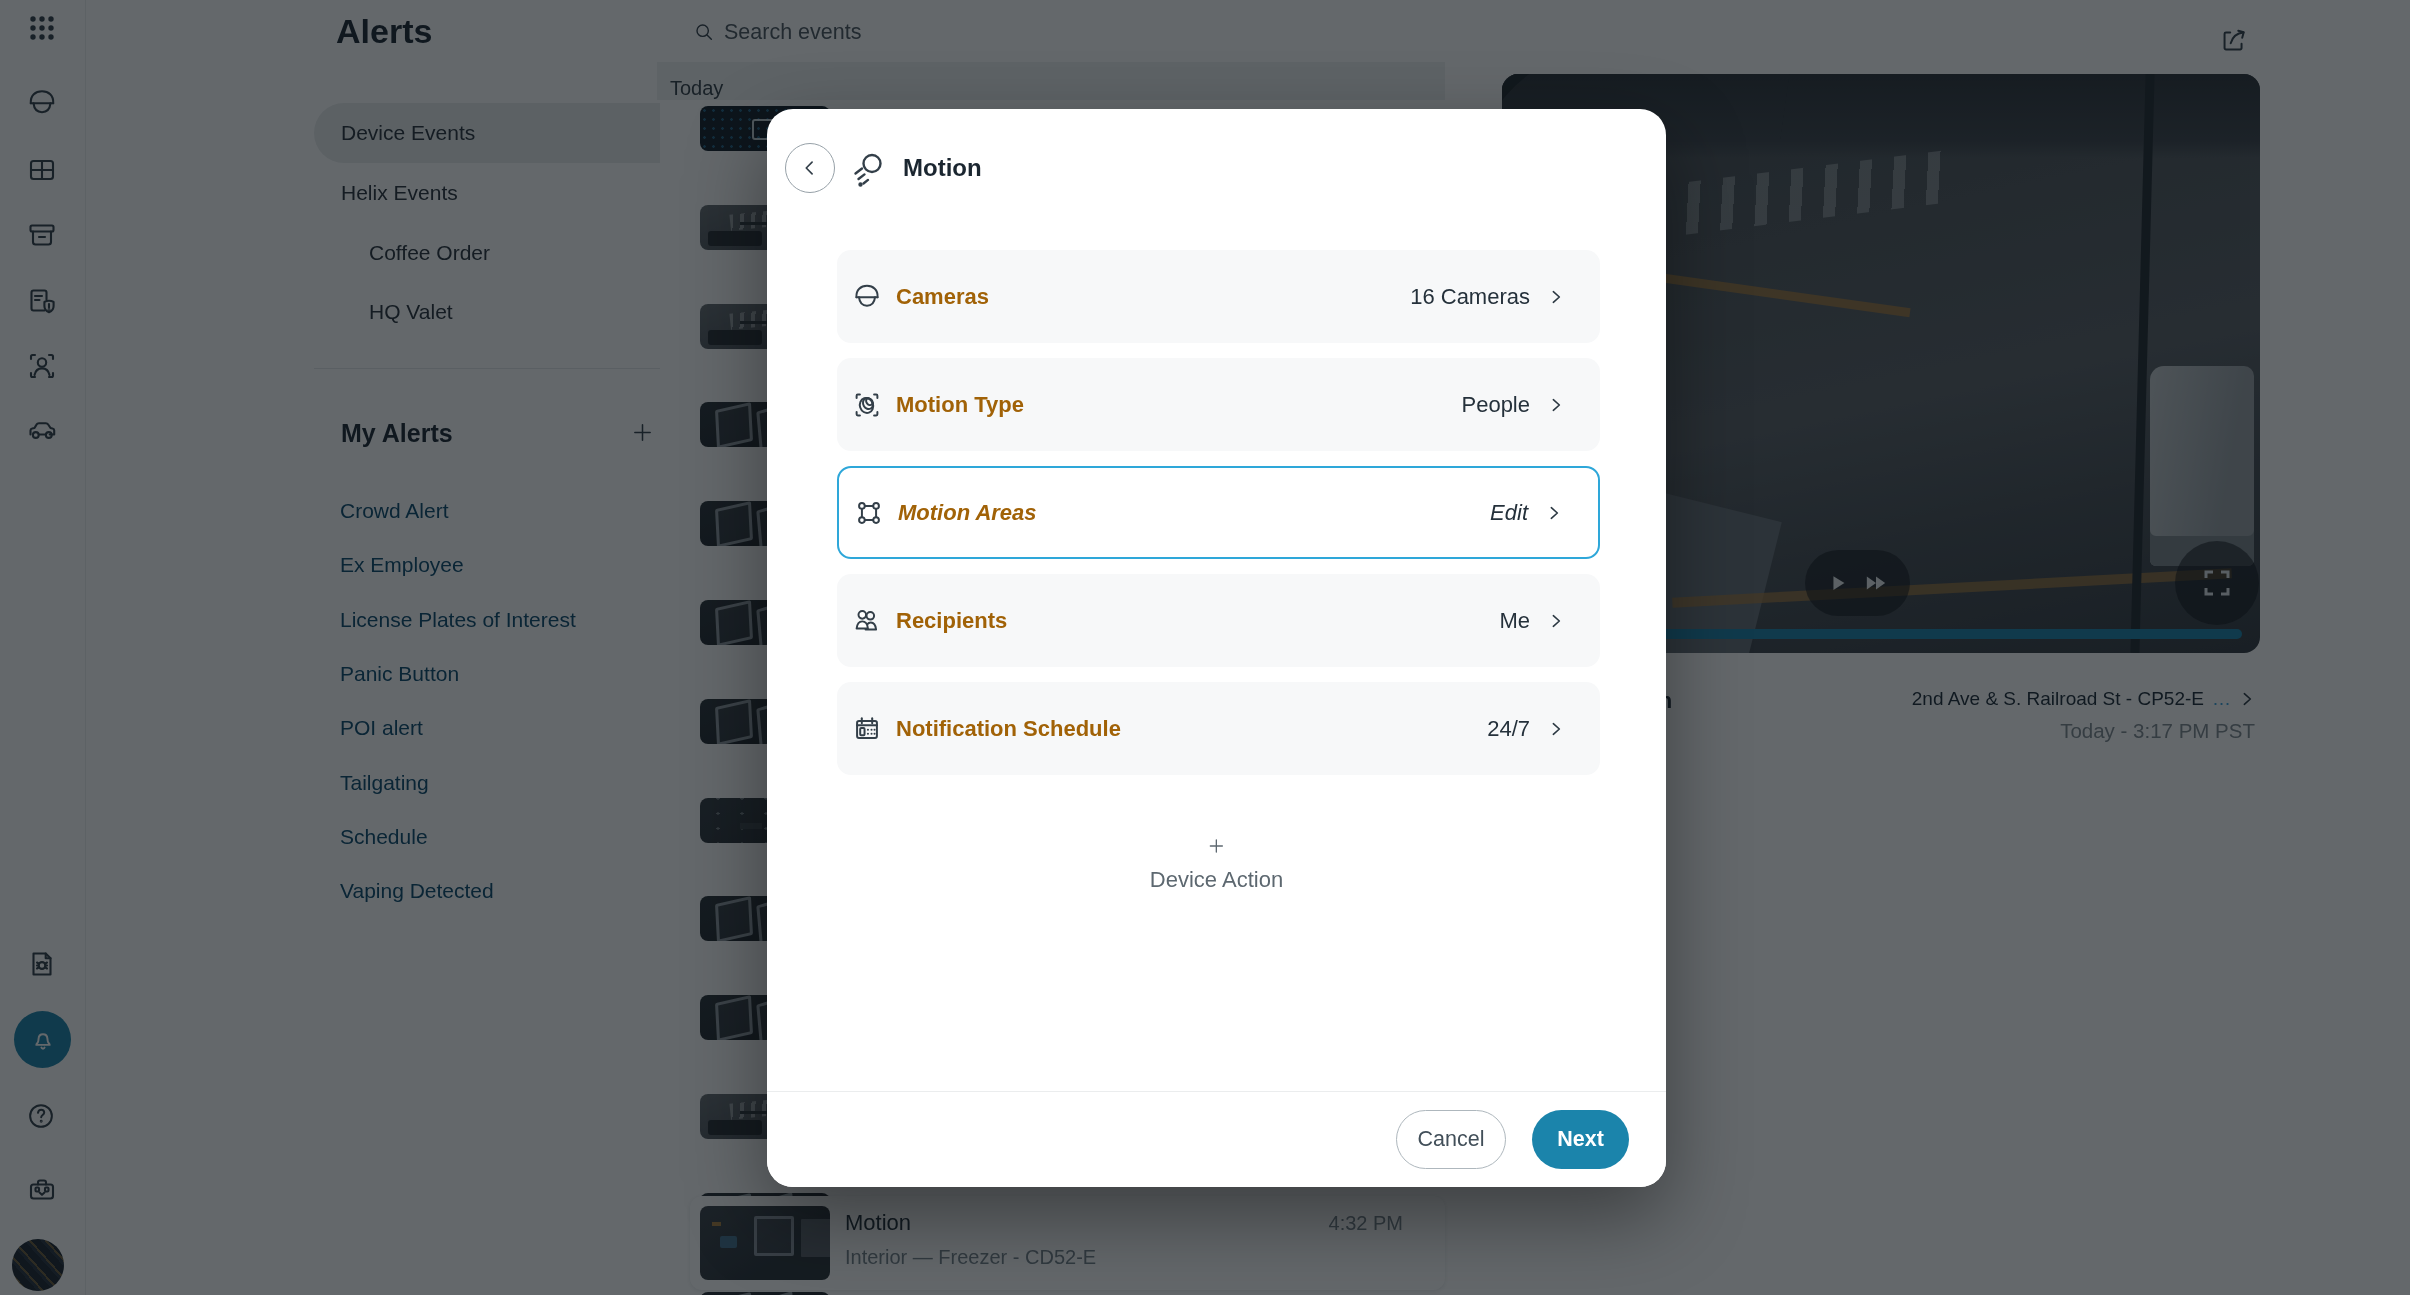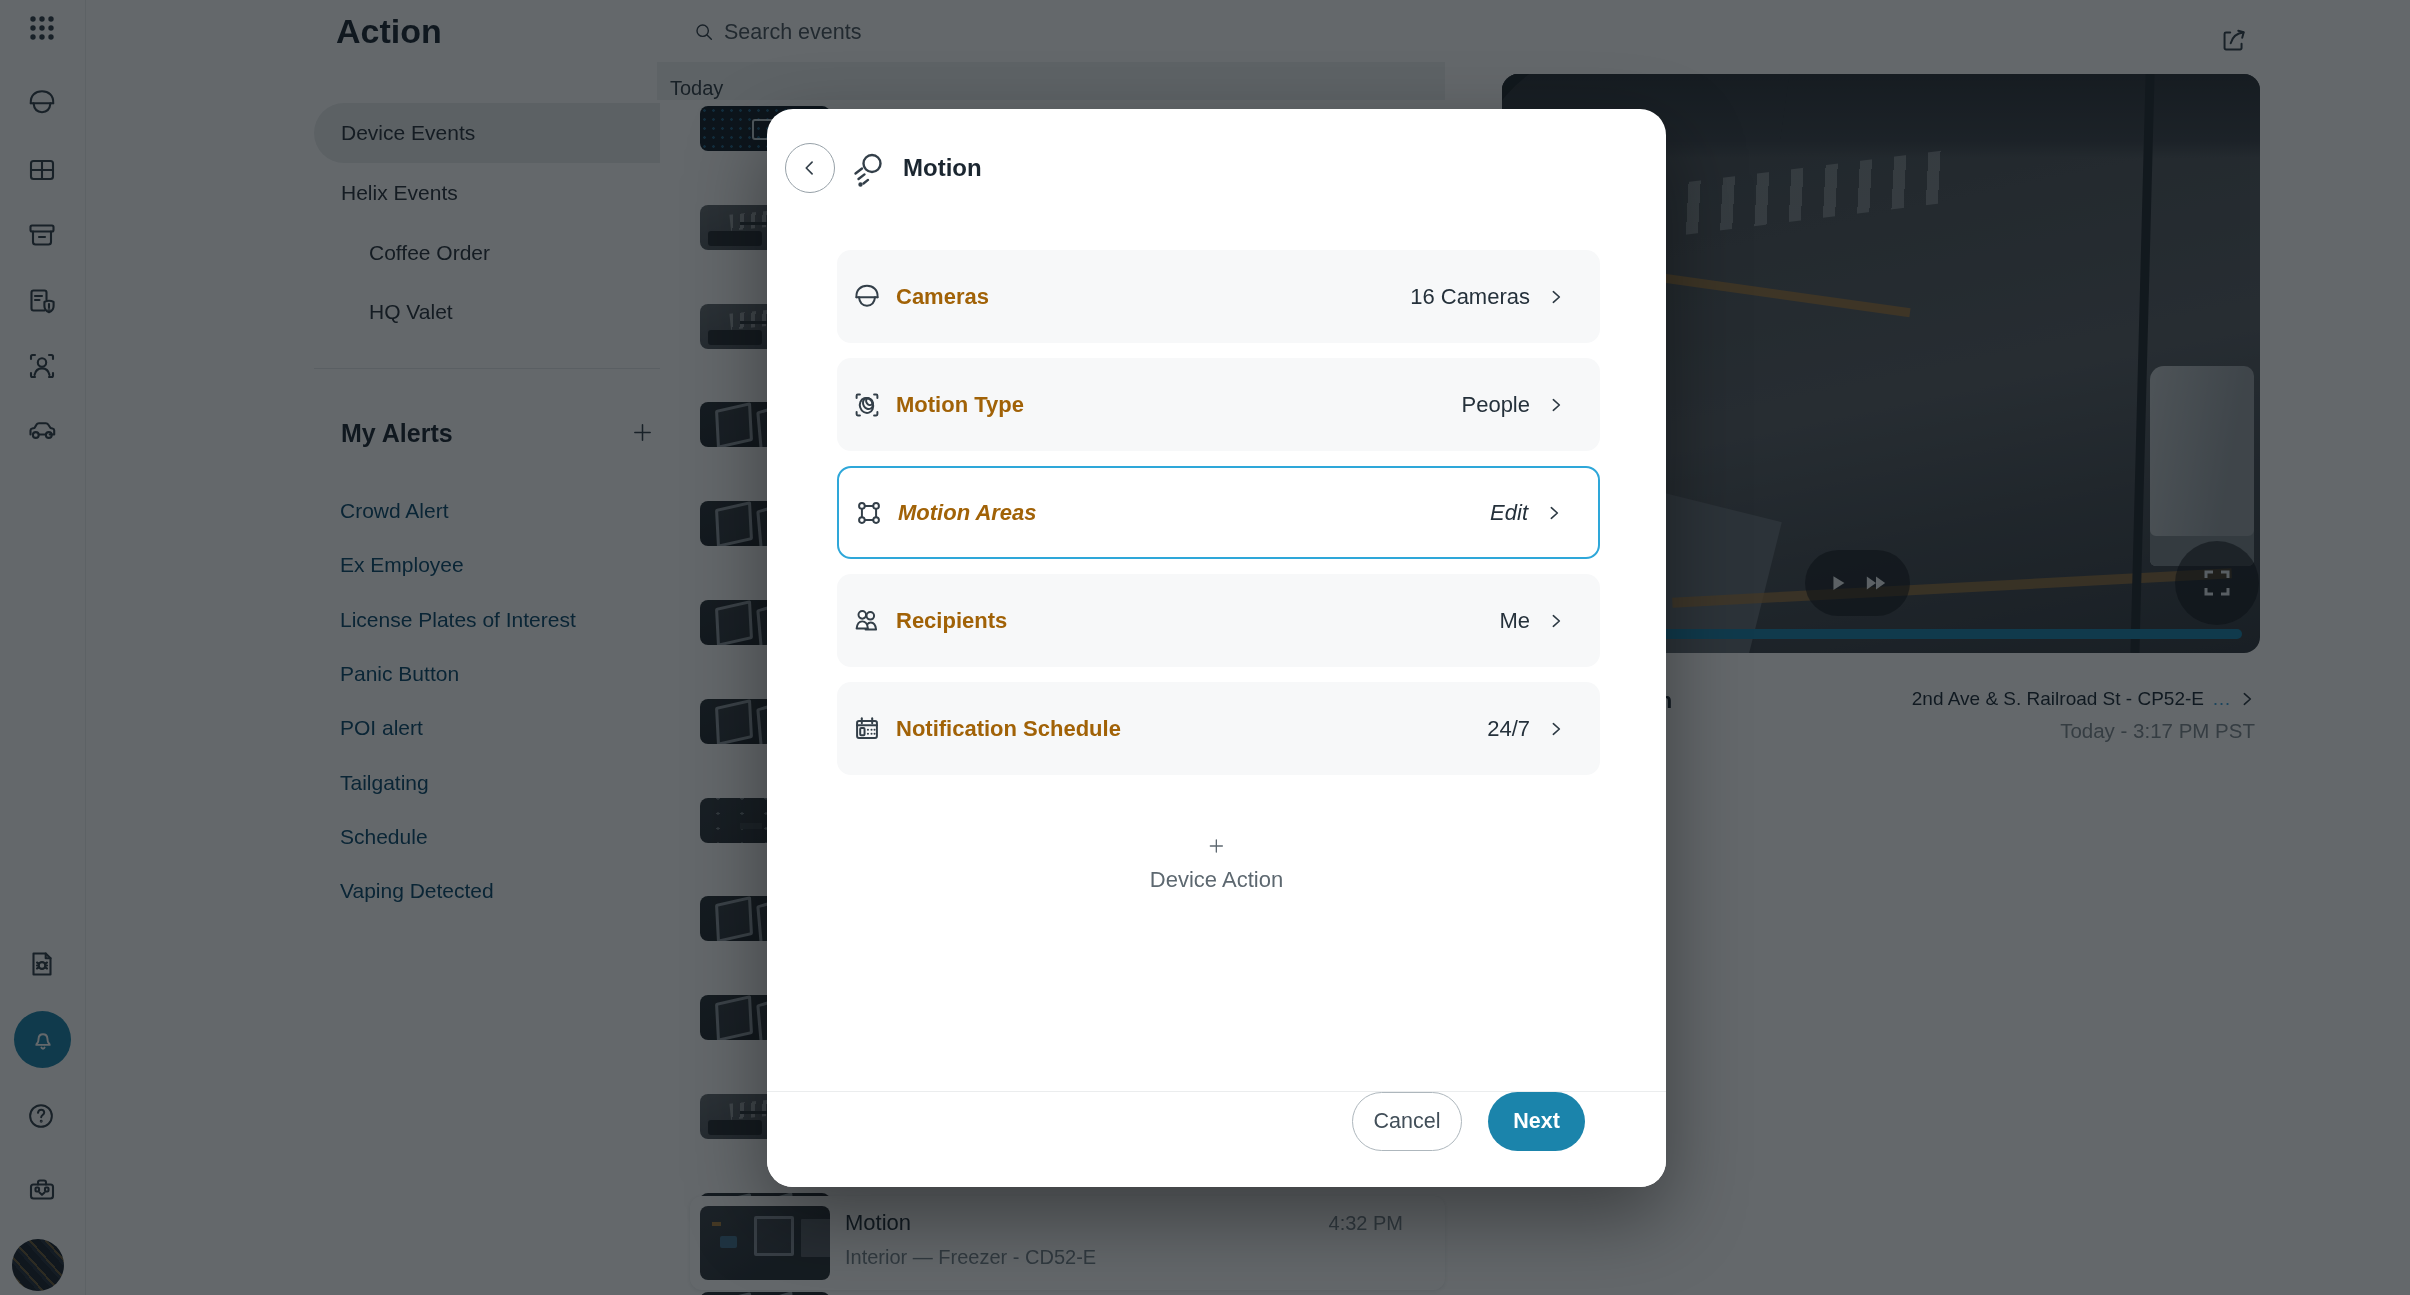--- a/index.html
+++ b/index.html
@@ -118,21 +118,21 @@
          display:flex;align-items:center;padding:0 36px 0 13px;box-sizing:border-box;}
   .m-row.selected{background:#fff;border:2px solid var(--selected-border,#2ea7d9);font-style:italic;}
   .m-ico{width:34px;height:34px;margin-right:12px;flex:0 0 auto;}
   .m-label{font-size:22px;font-weight:600;color:#a16207;}
   .m-value{margin-left:auto;font-size:22px;color:#25313b;margin-right:18px;}
   .m-chev{width:16px;height:16px;flex:0 0 auto;}
   #row-0{top:141px;} #row-1{top:249px;} #row-2{top:357px;} #row-3{top:465px;} #row-4{top:573px;}
   #device-action{position:absolute;left:50%;transform:translateX(-50%);top:728px;height:56px;
          display:flex;align-items:center;gap:12px;font-size:22px;font-weight:500;color:#5d6870;cursor:pointer;flex-direction:column;}
   #modal-footer{position:absolute;left:0;right:0;bottom:0;height:95px;border-top:1.5px solid #ebedee;
-         display:flex;align-items:flex-start;justify-content:flex-end;gap:26px;padding-right:81px;
+         display:flex;align-items:center;justify-content:flex-end;gap:26px;padding-right:37px;
          border-radius:0 0 26px 26px;background:#fff;}
   .btn{height:59px;border-radius:30px;display:flex;align-items:center;justify-content:center;
          font-size:21.5px;box-sizing:border-box;cursor:pointer;font-family:inherit;}
   #cancel-btn{width:110px;background:#fff;border:1.5px solid #aeb7bd;color:#424f59;font-weight:500;}
   #next-btn{width:97px;background:var(--accent,#1182ab);border:none;color:#fff;font-weight:600;}
 </style>
 </head>
 <body>
 
 <div id="app">
@@ -216,21 +216,21 @@
       <rect x="7" y="12.5" width="22" height="14" rx="2.5"></rect>
       <path d="M14 12.5v-2a2 2 0 0 1 2-2h4a2 2 0 0 1 2 2v2"></path>
       <rect x="11.5" y="15.5" width="3.5" height="4" rx="1"></rect>
         <rect x="21" y="15.5" width="3.5" height="4" rx="1"></rect>
       <path d="M15.5 20.5l2.5 2.3 2.5-2.3"></path>
     </svg>
     <div id="avatar"></div>
   </aside>
 
   <nav id="leftnav">
-    <div id="nav-title">Action</div>
+    <div id="nav-title">Alerts</div>
     <div id="device-pill">
       <span>Device Events</span>
     </div>
     <div class="nav-row" id="helix-row">
       <span>Helix Events</span>
     </div>
     <svg id="helix-plus" class="ico" viewBox="0 0 24 24">
       <path d="M12 4v16M4 12h16" stroke-width="1.6"></path>
     </svg>
     <div class="nav-row" id="coffee-row">

